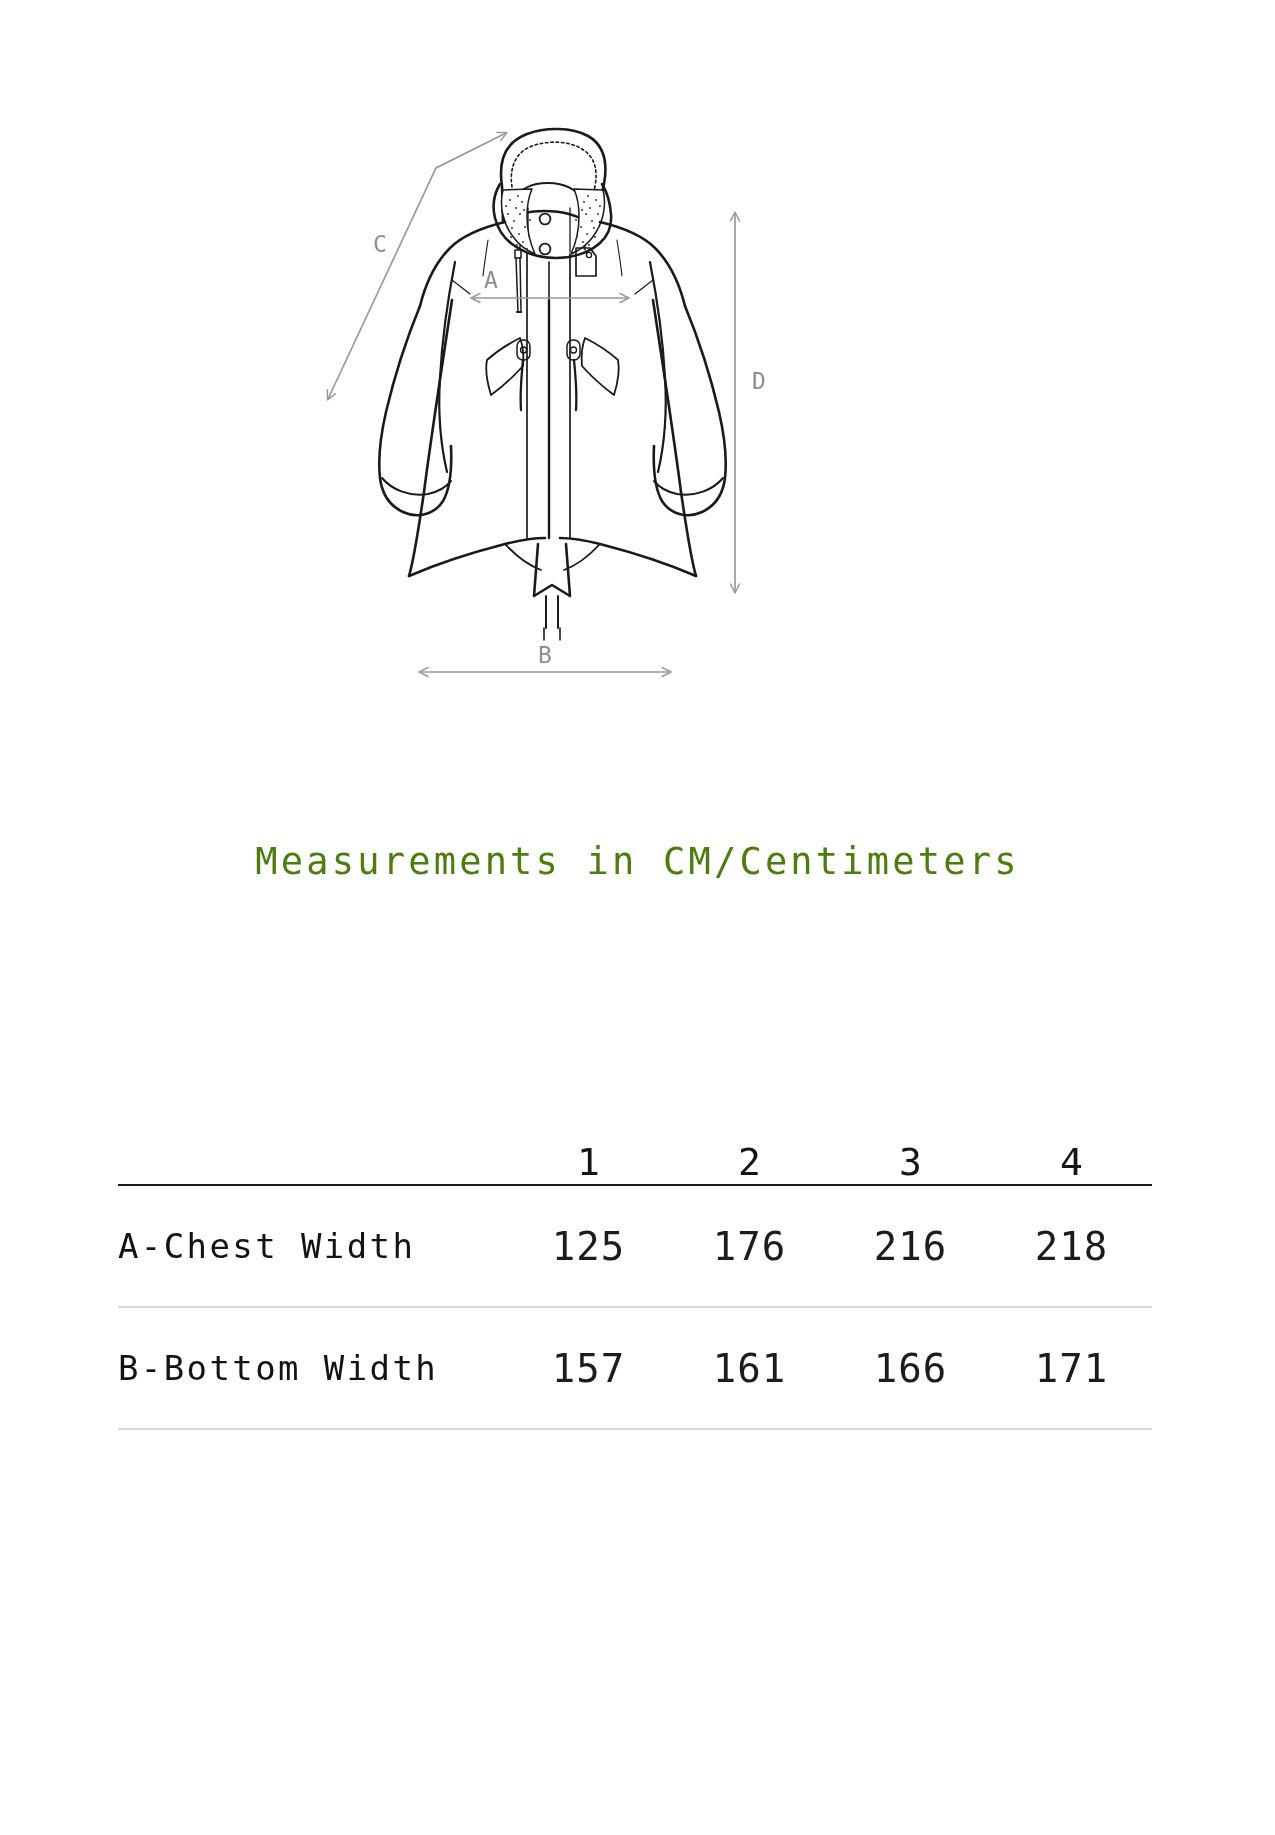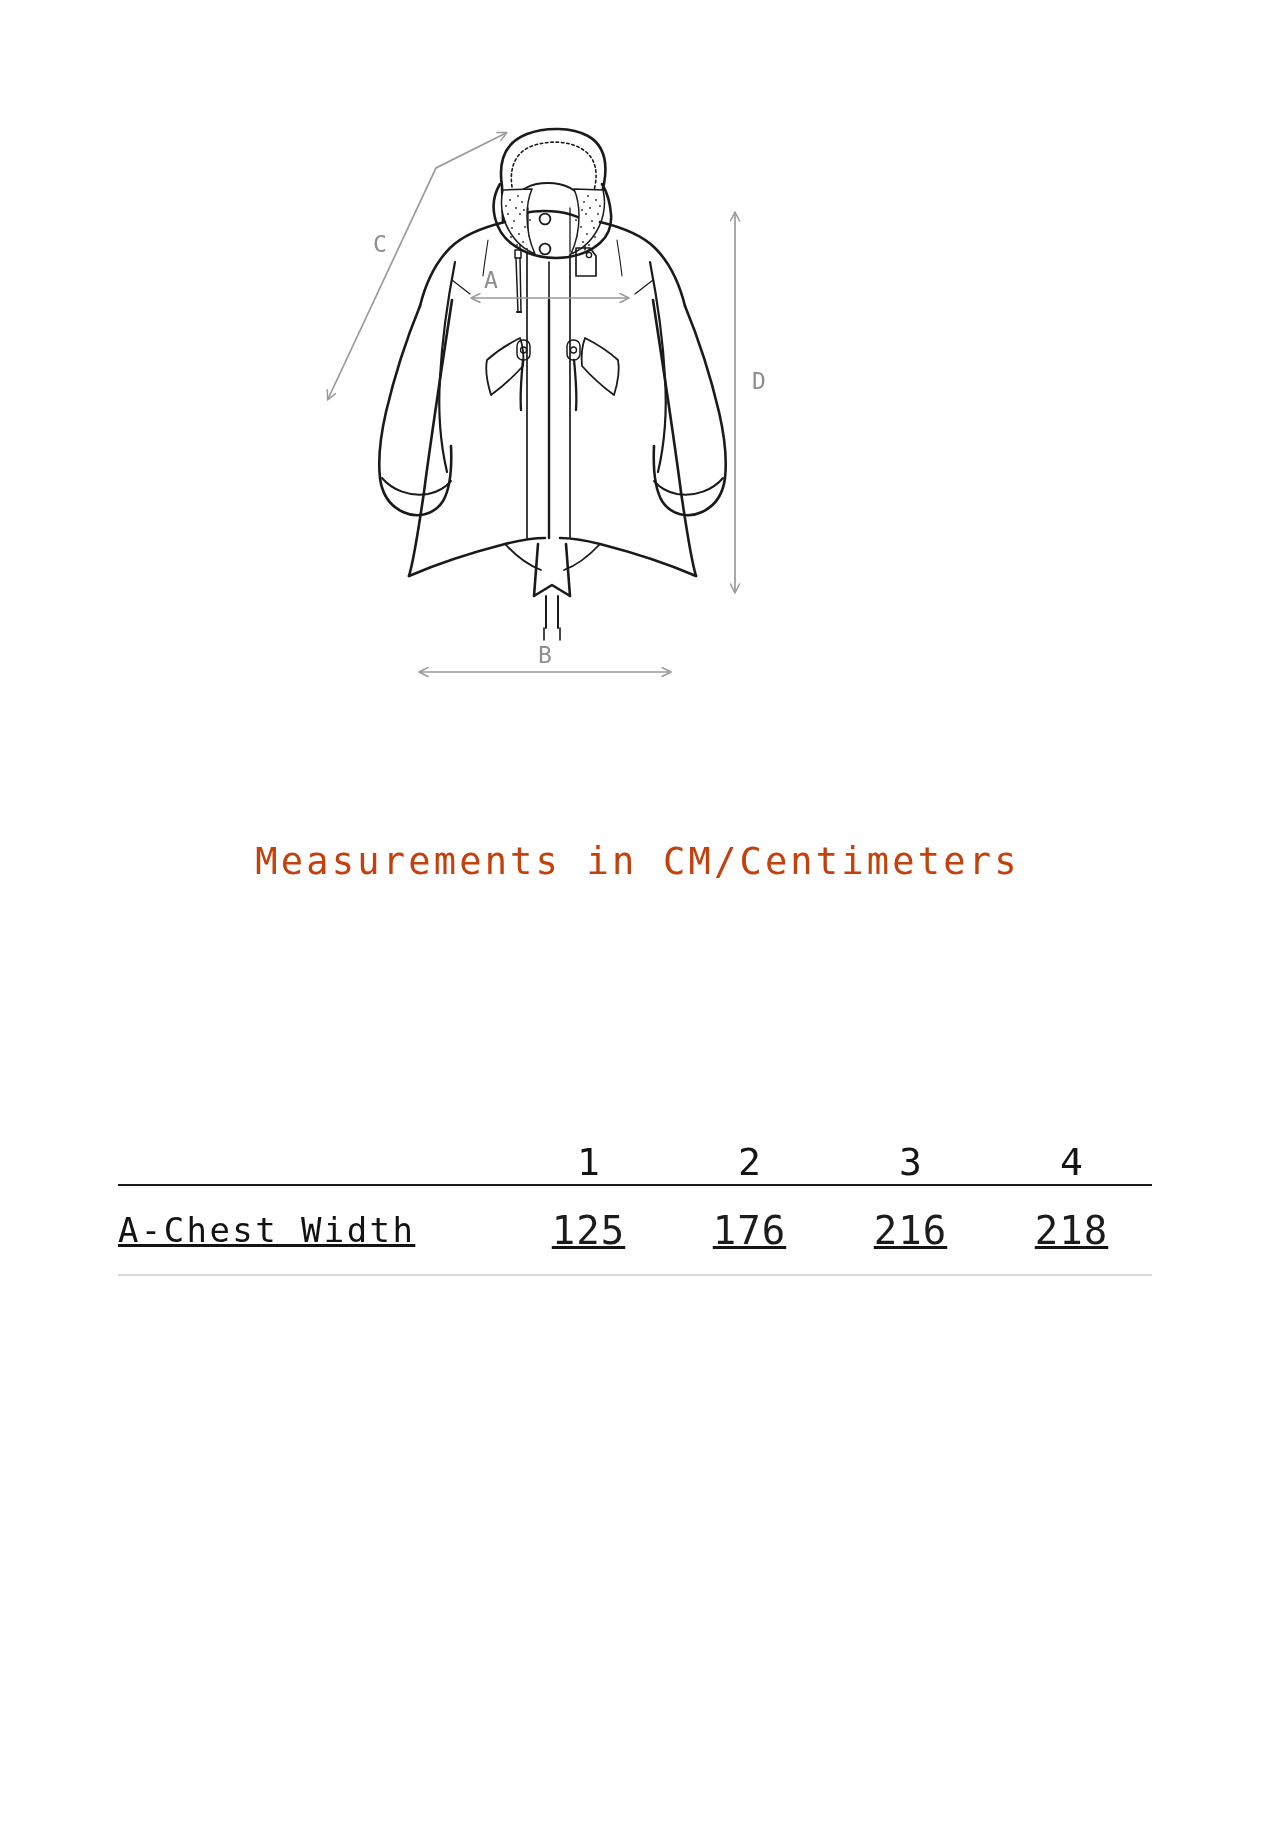--- a/index.html
+++ b/index.html
@@ -33,21 +33,21 @@
   
   #measurement-caption {
     position: absolute;
     left: 0;
     top: 840px;
     width: 1275px;
     text-align: center;
     font-family: "DejaVu Sans Mono", monospace;
     font-size: 37px;
     letter-spacing: 3.2px;
-    color: #c2410c;
+    color: #4d7c0f;
     white-space: pre;
   }
 
   
   #size-table {
     position: absolute;
     left: 118px;
     top: 1105px;
     width: 1034px;
     border-collapse: collapse;
@@ -69,23 +69,22 @@
     padding-bottom: 22px;
     vertical-align: bottom;
   }
   thead tr {
     height: 80px;
   }
   thead {
     border-bottom: 2.5px solid #1a1a1a;
   }
   tbody tr {
-    height: 90px;
+    height: 122px;
     border-bottom: 2px solid #d9d9d9;
-    text-decoration: underline;
   }
   .row-label {
     text-align: left;
     font-size: 34px;
     letter-spacing: 2.4px;
     color: #131313;
     white-space: pre;
     padding-left: 12px;
   }
   .row-value {
@@ -268,17 +267,24 @@
   <tbody>
 
     <tr>
       <td class="row-label">A-Chest Width</td>
       <td class="row-value">125</td>
       <td class="row-value">176</td>
       <td class="row-value">216</td>
       <td class="row-value">218</td>
     </tr>
 
+    <tr>
+      <td class="row-label">B-Bottom Width</td>
+      <td class="row-value">157</td>
+      <td class="row-value">161</td>
+      <td class="row-value">166</td>
+      <td class="row-value">171</td>
+    </tr>
 
 
 
   </tbody>
 </table>
 
 </body></html>

